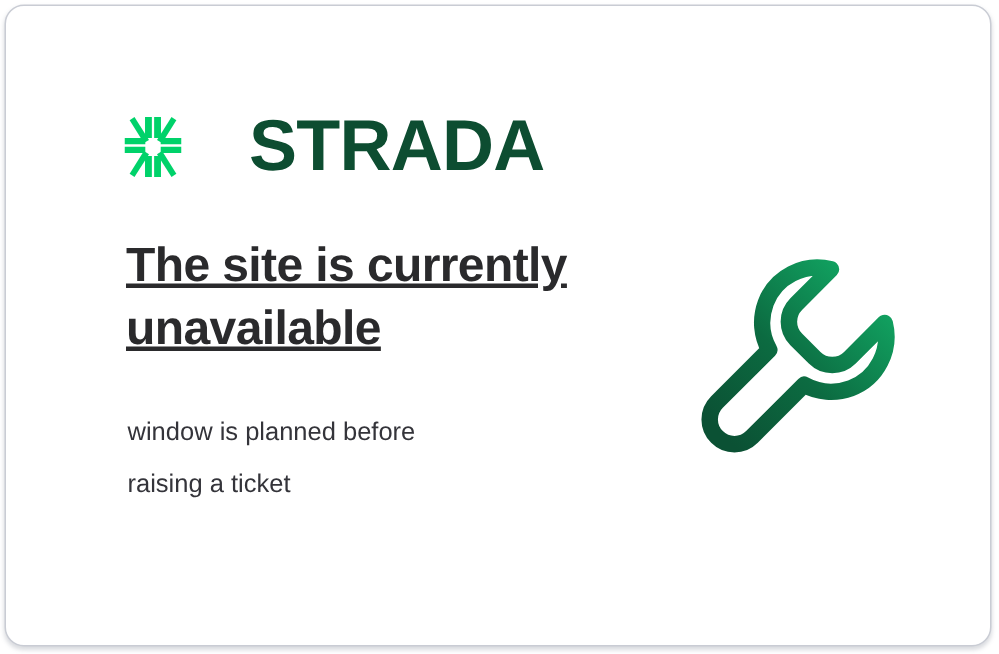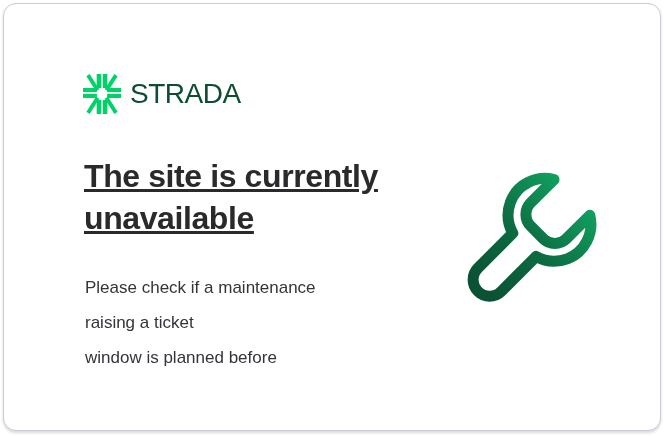--- a/index.html
+++ b/index.html
@@ -37,25 +37,26 @@
     align-items: center;
     gap: 9px;
   }
   .brand-mark {
     width: 38px;
     height: 40px;
     display: block;
     flex: none;
   }
   .brand-word {
-    font-size: 28px;
-    font-weight: 400;
+    font-size: 48px;
+    font-weight: 700;
     letter-spacing: -0.5px;
     line-height: 1;
     white-space: nowrap;
+    margin-left: 36px;
   }
 
   
   .headline {
     position: absolute;
     left: 80px;
     top: 152px;
     width: 340px;
     margin: 0;
     font-size: 32px;
@@ -120,23 +121,22 @@
         <polygon points="3.6,39.8 7.0,42 17.2,26.0 13.6,23.8"></polygon>
         <polygon points="36.4,39.8 33.0,42 22.8,26.0 26.4,23.8"></polygon>
       </g>
     </svg>
     <span class="brand-word" style="color:#0d4d31">STRADA</span>
   </div>
 
   <h1 class="headline">The site is currently unavailable</h1>
 
   <p class="body-copy">
-    <span class="line">Please check if a maintenance</span>
+    <span class="line">window is planned before</span>
     <span class="line">raising a ticket</span>
-    <span class="line">window is planned before</span>
   </p>
 
   <svg class="wrench" viewBox="0 0 165 165" aria-hidden="true">
     <defs>
       <linearGradient id="wrenchGrad" x1="0.08" y1="0.95" x2="0.95" y2="0.08">
         <stop offset="0" stop-color="#0b5134"></stop>
         <stop offset="0.45" stop-color="#0c6b41"></stop>
         <stop offset="1" stop-color="#12a864"></stop>
       </linearGradient>
     </defs>

